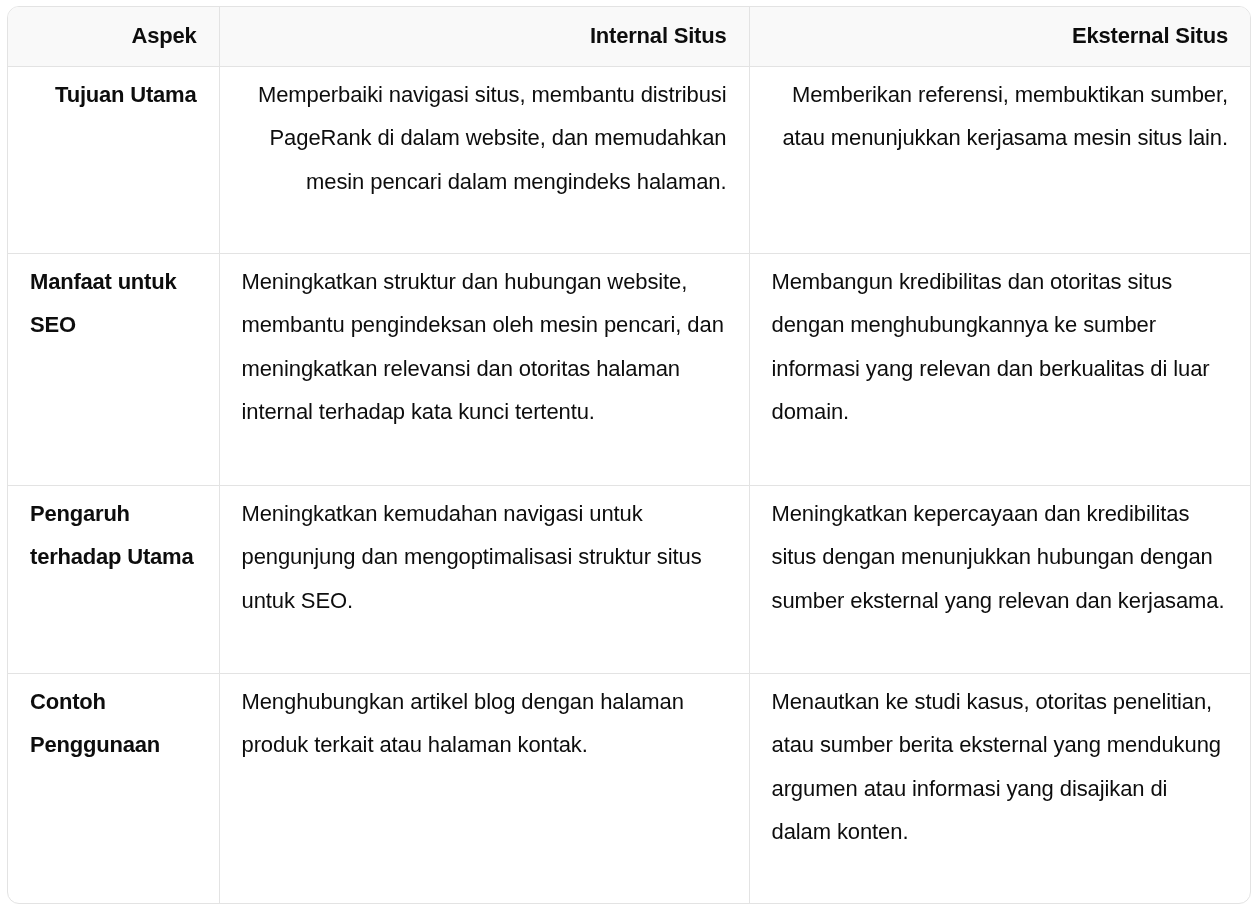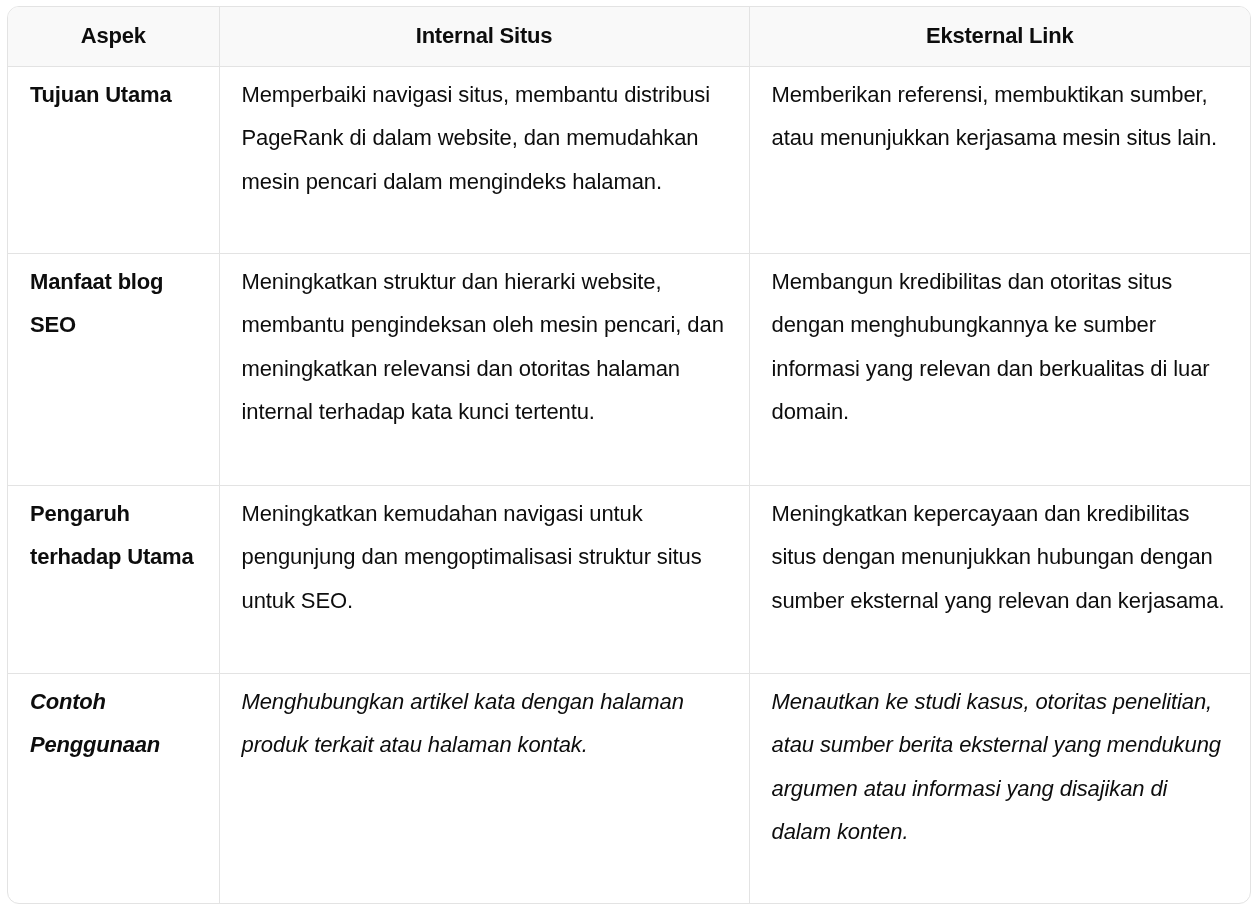--- a/index.html
+++ b/index.html
@@ -31,80 +31,80 @@
       height: 100%;
       table-layout: fixed;
     }
     col.c1 { width: 211px; }
     col.c2 { width: 530px; }
     col.c3 { width: auto; }
     thead tr { background: #f9f9f9; height: 59px; }
     th {
       font-weight: 700;
       font-size: 22px;
-      text-align: center;
+      text-align: right;
       padding: 0 22px;
       border-bottom: 1px solid #e3e3e3;
       border-right: 1px solid #e3e3e3;
       vertical-align: middle;
       letter-spacing: -0.2px;
     }
     th:last-child, td:last-child { border-right: none; }
     td {
       font-size: 22px;
       line-height: 43.5px;
       padding: 6px 22px 6px 22px;
       vertical-align: top;
       border-bottom: 1px solid #e3e3e3;
       border-right: 1px solid #e3e3e3;
       letter-spacing: -0.1px;
     }
-    tbody tr:last-child td { border-bottom: none; font-style: italic; }
+    tbody tr:last-child td { border-bottom: none; }
     td.aspect {
       font-weight: 700;
       letter-spacing: -0.2px;
     }
-    tr.r1 { height: 187px; }
+    tr.r1 { height: 187px; text-align: right; }
     tr.r2 { height: 232px; }
     tr.r3 { height: 188px; }
     tr.r4 { height: auto; }
   </style>
 </head>
 <body>
 
 <div class="table-wrap">
   <table>
     <colgroup>
       <col class="c1">
         <col class="c2">
         <col class="c3">
     </colgroup>
     <thead>
       <tr>
         <th>Aspek</th>
         <th>Internal Situs</th>
-        <th>Eksternal Link</th>
+        <th>Eksternal Situs</th>
       </tr>
     </thead>
     <tbody>
       <tr class="r1">
         <td class="aspect">Tujuan Utama</td>
         <td>Memperbaiki navigasi situs, membantu distribusi PageRank di dalam website, dan memudahkan mesin pencari dalam mengindeks halaman.</td>
         <td>Memberikan referensi, membuktikan sumber, atau menunjukkan kerjasama mesin situs lain.</td>
       </tr>
       <tr class="r2">
-        <td class="aspect">Manfaat blog SEO</td>
-        <td>Meningkatkan struktur dan hierarki website, membantu pengindeksan oleh mesin pencari, dan meningkatkan relevansi dan otoritas halaman internal terhadap kata kunci tertentu.</td>
+        <td class="aspect">Manfaat untuk SEO</td>
+        <td>Meningkatkan struktur dan hubungan website, membantu pengindeksan oleh mesin pencari, dan meningkatkan relevansi dan otoritas halaman internal terhadap kata kunci tertentu.</td>
         <td>Membangun kredibilitas dan otoritas situs dengan menghubungkannya ke sumber informasi yang relevan dan berkualitas di luar domain.</td>
       </tr>
       <tr class="r3">
         <td class="aspect">Pengaruh terhadap Utama</td>
         <td>Meningkatkan kemudahan navigasi untuk pengunjung dan mengoptimalisasi struktur situs untuk SEO.</td>
         <td>Meningkatkan kepercayaan dan kredibilitas situs dengan menunjukkan hubungan dengan sumber eksternal yang relevan dan kerjasama.</td>
       </tr>
       <tr class="r4">
         <td class="aspect">Contoh Penggunaan</td>
-        <td>Menghubungkan artikel kata dengan halaman produk terkait atau halaman kontak.</td>
+        <td>Menghubungkan artikel blog dengan halaman produk terkait atau halaman kontak.</td>
         <td>Menautkan ke studi kasus, otoritas penelitian, atau sumber berita eksternal yang mendukung argumen atau informasi yang disajikan di dalam konten.</td>
       </tr>
     </tbody>
   </table>
 </div>
 
 </body></html>

